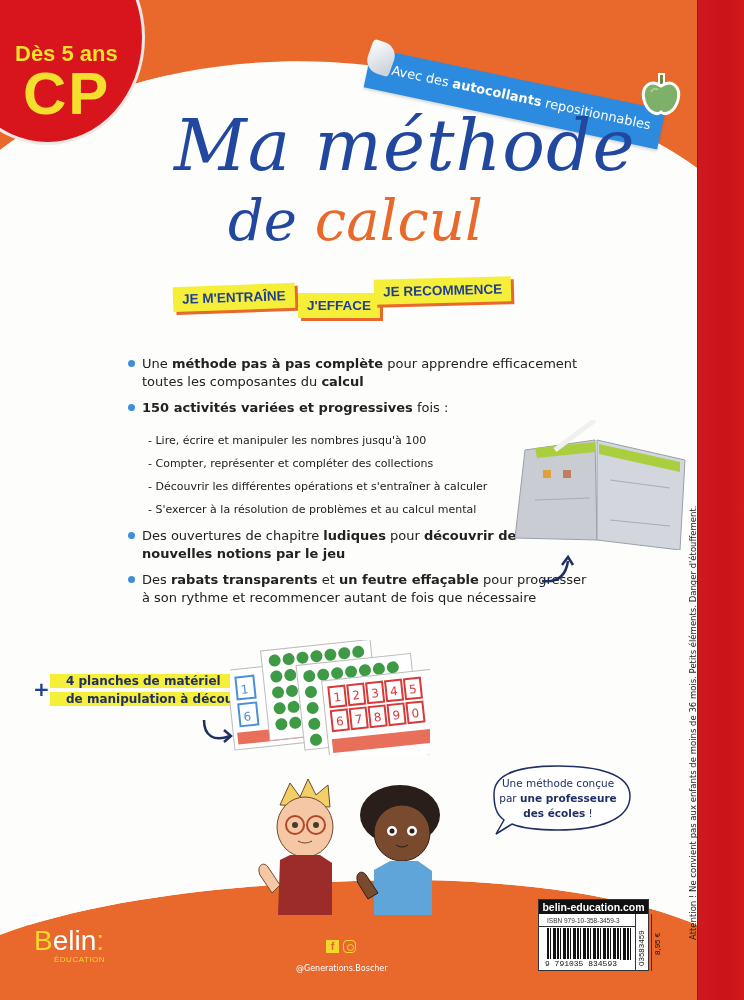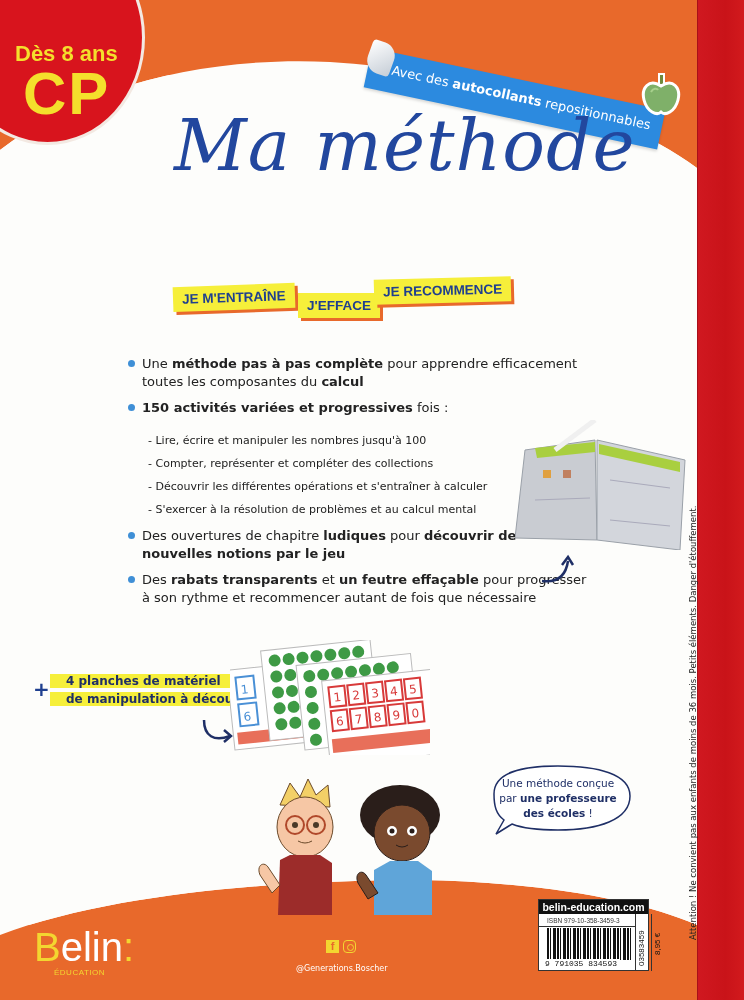--- a/index.html
+++ b/index.html
@@ -144,21 +144,21 @@
     .bubble-text b { font-weight: bold; }
 
     
     .kids { position: absolute; left: 250px; top: 775px; width: 210px; height: 140px; }
 
     
     .logo {
       position: absolute; left: 34px; top: 925px;
       font-family: "Liberation Sans", sans-serif; color: #fff;
     }
-    .logo .name { font-size: 40px; letter-spacing: 0px; }
+    .logo .name { font-size: 28px; letter-spacing: 0px; }
     .logo .name .b { color: #f3d630; }
     .logo .name .colon { color: #f3d630; }
     .logo .sub { font-size: 8px; color: #f3d630; letter-spacing: 0.5px; margin-top: -2px; margin-left: 20px; }
 
     
     .social { position: absolute; left: 296px; top: 940px; text-align: center; width: 90px; }
     .social .icons { display: flex; justify-content: center; gap: 4px; }
     .social .fb {
       width: 13px; height: 13px; background: #f3d630; color: #e8692b;
       font-size: 11px; font-weight: bold; line-height: 13px; text-align: center;
@@ -224,35 +224,38 @@
   <div class="white-panel"></div>
   <svg style="position:absolute;left:0;top:0;" width="697" height="1000">
     <path d="M0 0 L697 0 L697 168 C 620 110, 480 72, 330 62 C 200 56, 80 88, 0 150 Z" fill="#e8692b"></path>
     <path d="M0 1000 L0 935 C 120 890, 300 880, 420 880 C 540 882, 640 900, 697 925 L697 1000 Z" fill="#e8692b"></path>
     <path d="M0 150 C 80 88, 200 56, 330 62 C 480 72, 620 110, 697 168 L697 925 C 640 900, 540 882, 420 880 C 300 880, 120 890, 0 935 Z" fill="#fdfdfb"></path>
   </svg>
 
   <div class="spine"></div>
 
   <div class="age-badge">
-    <div class="age-line">Dès 8 ans</div>
+    <div class="age-line">Dès 5 ans</div>
     <div class="level">CP</div>
   </div>
 
   <div class="sticker-banner">
     <span>Avec des </span><b>autocollants</b><span> repositionnables</span>
   </div>
   <div class="sticker-curl"></div>
   <svg class="apple-sticker" viewBox="0 0 40 46">
     <rect x="18" y="2" width="5" height="12" fill="#6f8a3c" stroke="#fff" stroke-width="2"></rect>
     <path d="M20 14 C 8 6, 0 16, 3 28 C 6 40, 16 44, 20 40 C 24 44, 34 40, 37 28 C 40 16, 32 6, 20 14 Z" fill="#7fb069" stroke="#fff" stroke-width="3"></path>
     <path d="M10 20 C 12 16, 16 16, 17 18" stroke="#a8d08d" stroke-width="2" fill="none"></path>
   </svg>
 
   <div class="title-line1">Ma méthode</div>
+  <div class="title-line2">
+    <span>de </span><span class="accent">calcul</span>
+  </div>
 
   <div class="tag tag-1">JE M'ENTRAÎNE</div>
   <div class="tag tag-2">J'EFFACE</div>
   <div class="tag tag-3">JE RECOMMENCE</div>
 
   <div class="features">
     <div class="feature">
       <span class="bullet"></span>
       <span>Une </span><b>méthode pas à pas complète</b><span> pour apprendre efficacement toutes les composantes du </span><b>calcul</b>
     </div>

